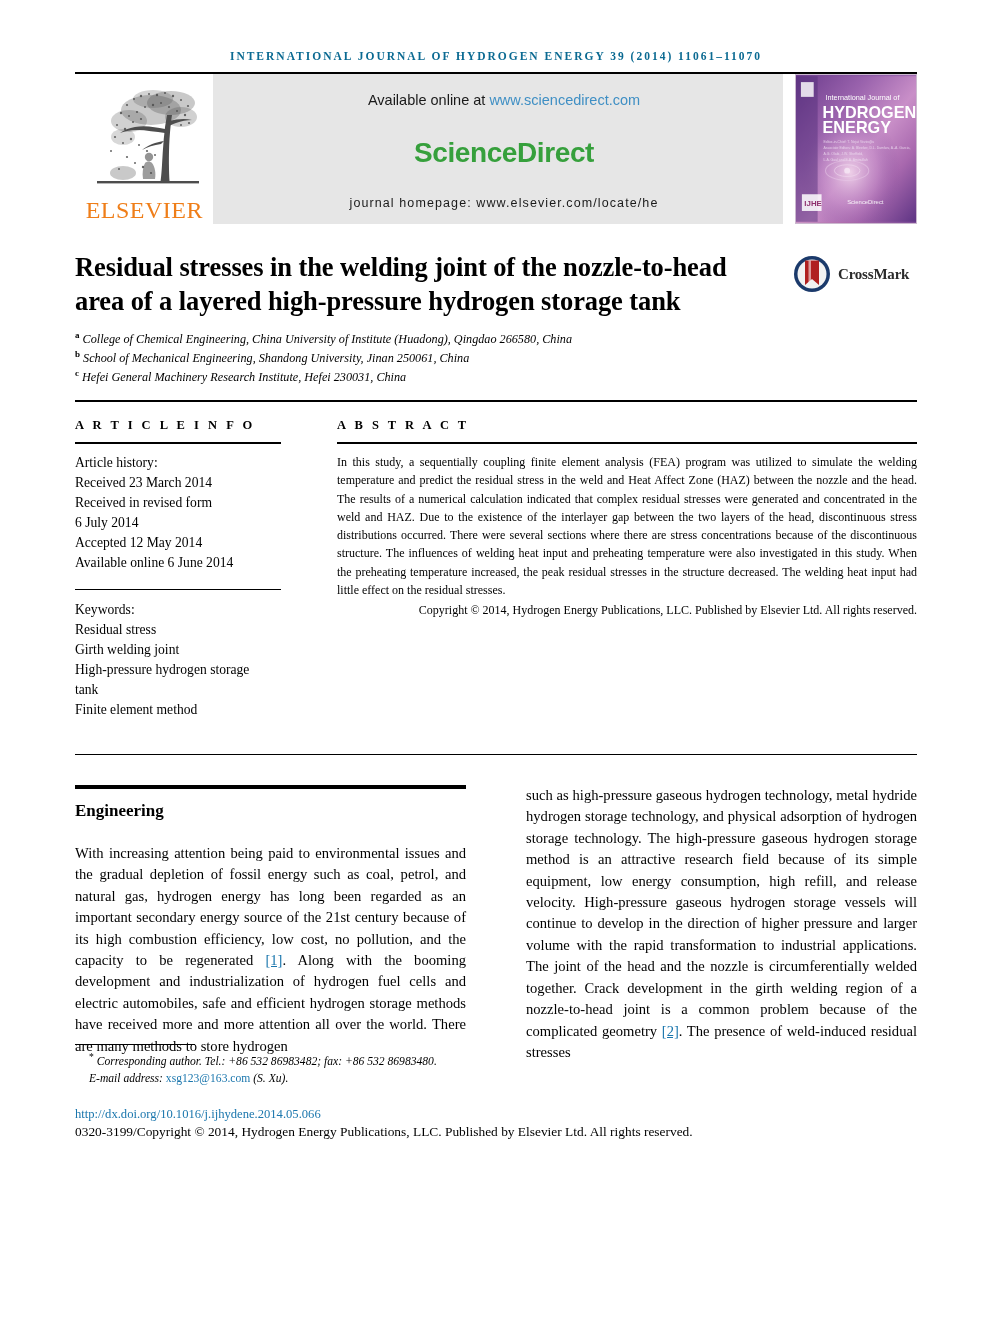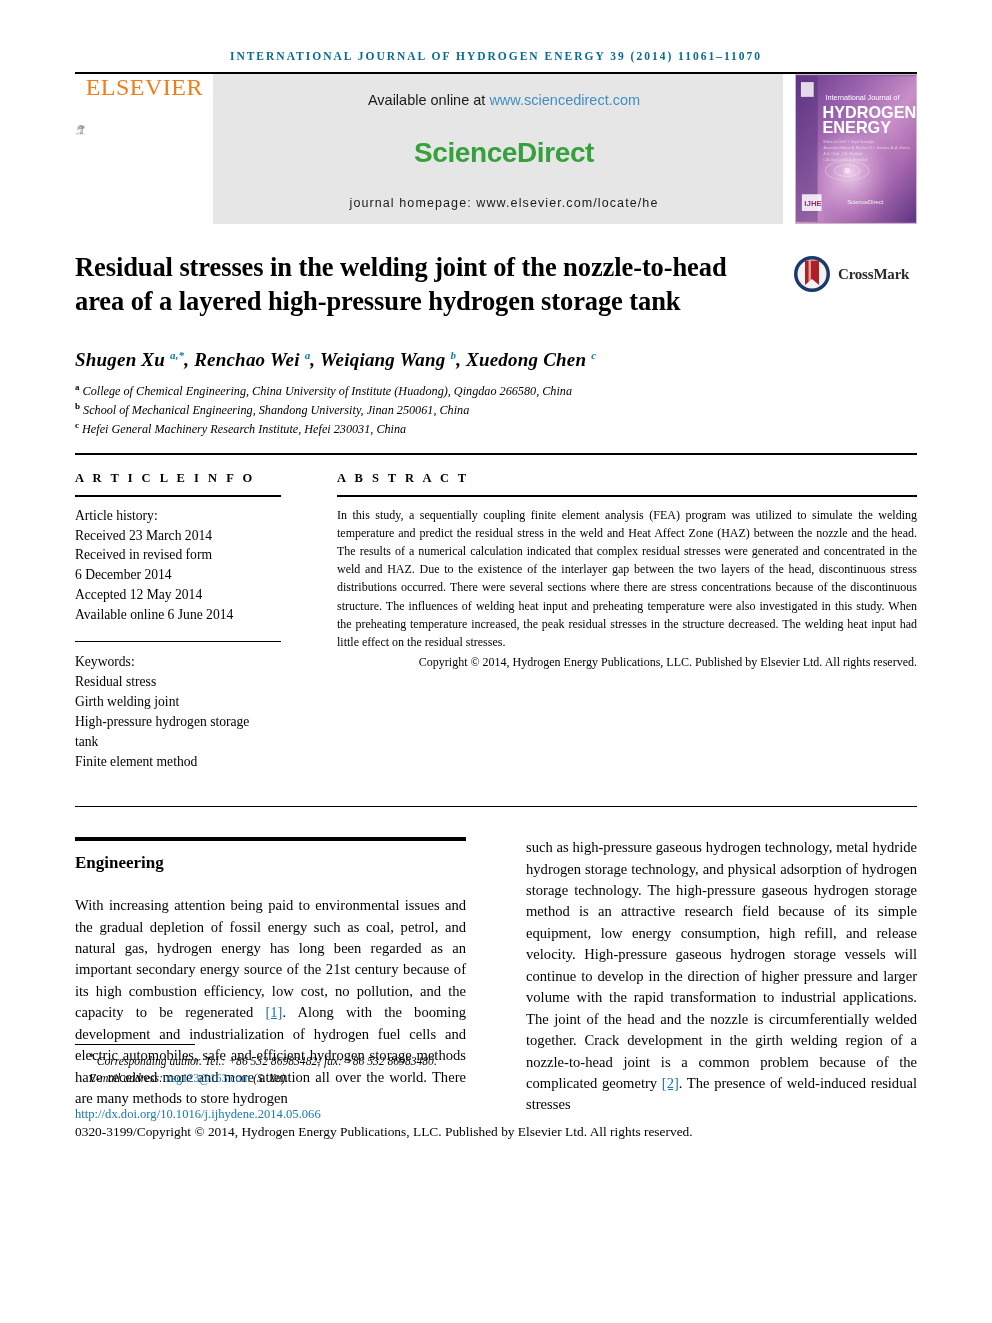--- a/index.html
+++ b/index.html
@@ -37,23 +37,23 @@
   .masthead {
     display: flex;
     align-items: stretch;
     height: 150px;
     margin-top: 0;
   }
   .elsevier-logo {
     width: 128px;
     flex: 0 0 128px;
     display: flex;
-    flex-direction: row;
+    flex-direction: column;
     justify-content: flex-end;
-    align-items: flex-start;
+    align-items: flex-end;
     padding-bottom: 2px;
   }
   .elsevier-tree { width: 110px; height: 112px; }
   .elsevier-word {
     color: #ef7e19;
     font-family: "Liberation Serif", serif;
     font-size: 24px;
     letter-spacing: 0.5px;
     line-height: 1;
     margin-top: 1px;
@@ -355,41 +355,38 @@
       <svg width="40" height="40" viewBox="0 0 40 40">
         <circle cx="20" cy="20" r="18" fill="#1b3a6b"></circle>
         <circle cx="20" cy="20" r="14.5" fill="#f2f2f2"></circle>
         <path d="M13 6.5 L27 6.5 L27 31 L20 25 L13 31 Z" fill="#b02020"></path>
         <path d="M16.5 6.5 L19 6.5 L19 27 L16.5 29 Z" fill="#ffffff" opacity="0.55"></path>
       </svg>
       <span class="crossmark-text">CrossMark</span>
     </div>
   </div>
 
-  <div class="authors">
-    <span>Shugen Xu <sup>a,*</sup>, Renchao Wei <sup>a</sup>, Weiqiang Wang <sup>b</sup>, Xuedong Chen <sup>c</sup></span>
-  </div>
   <div class="affils">
     <div class="affil"><sup>a</sup> <span>College of Chemical Engineering, China University of Institute (Huadong), Qingdao 266580, China</span></div>
     <div class="affil"><sup>b</sup> <span>School of Mechanical Engineering, Shandong University, Jinan 250061, China</span></div>
     <div class="affil"><sup>c</sup> <span>Hefei General Machinery Research Institute, Hefei 230031, China</span></div>
   </div>
 
   <div class="info-wrap">
     <div class="rule-heavy"></div>
     <div class="cols">
 
       <div class="col-info">
         <div class="sec-label">A R T I C L E   I N F O</div>
         <div class="sec-rule"></div>
         <div class="info-block">
           <div class="lead">Article history:</div>
           <div>Received 23 March 2014</div>
           <div>Received in revised form</div>
-          <div>6 December 2014</div>
+          <div>6 July 2014</div>
           <div>Accepted 12 May 2014</div>
           <div>Available online 6 June 2014</div>
         </div>
         <div class="info-sep"></div>
         <div class="info-block">
           <div class="lead">Keywords:</div>
           <div>Residual stress</div>
           <div>Girth welding joint</div>
           <div>High-pressure hydrogen storage</div>
           <div>tank</div>

